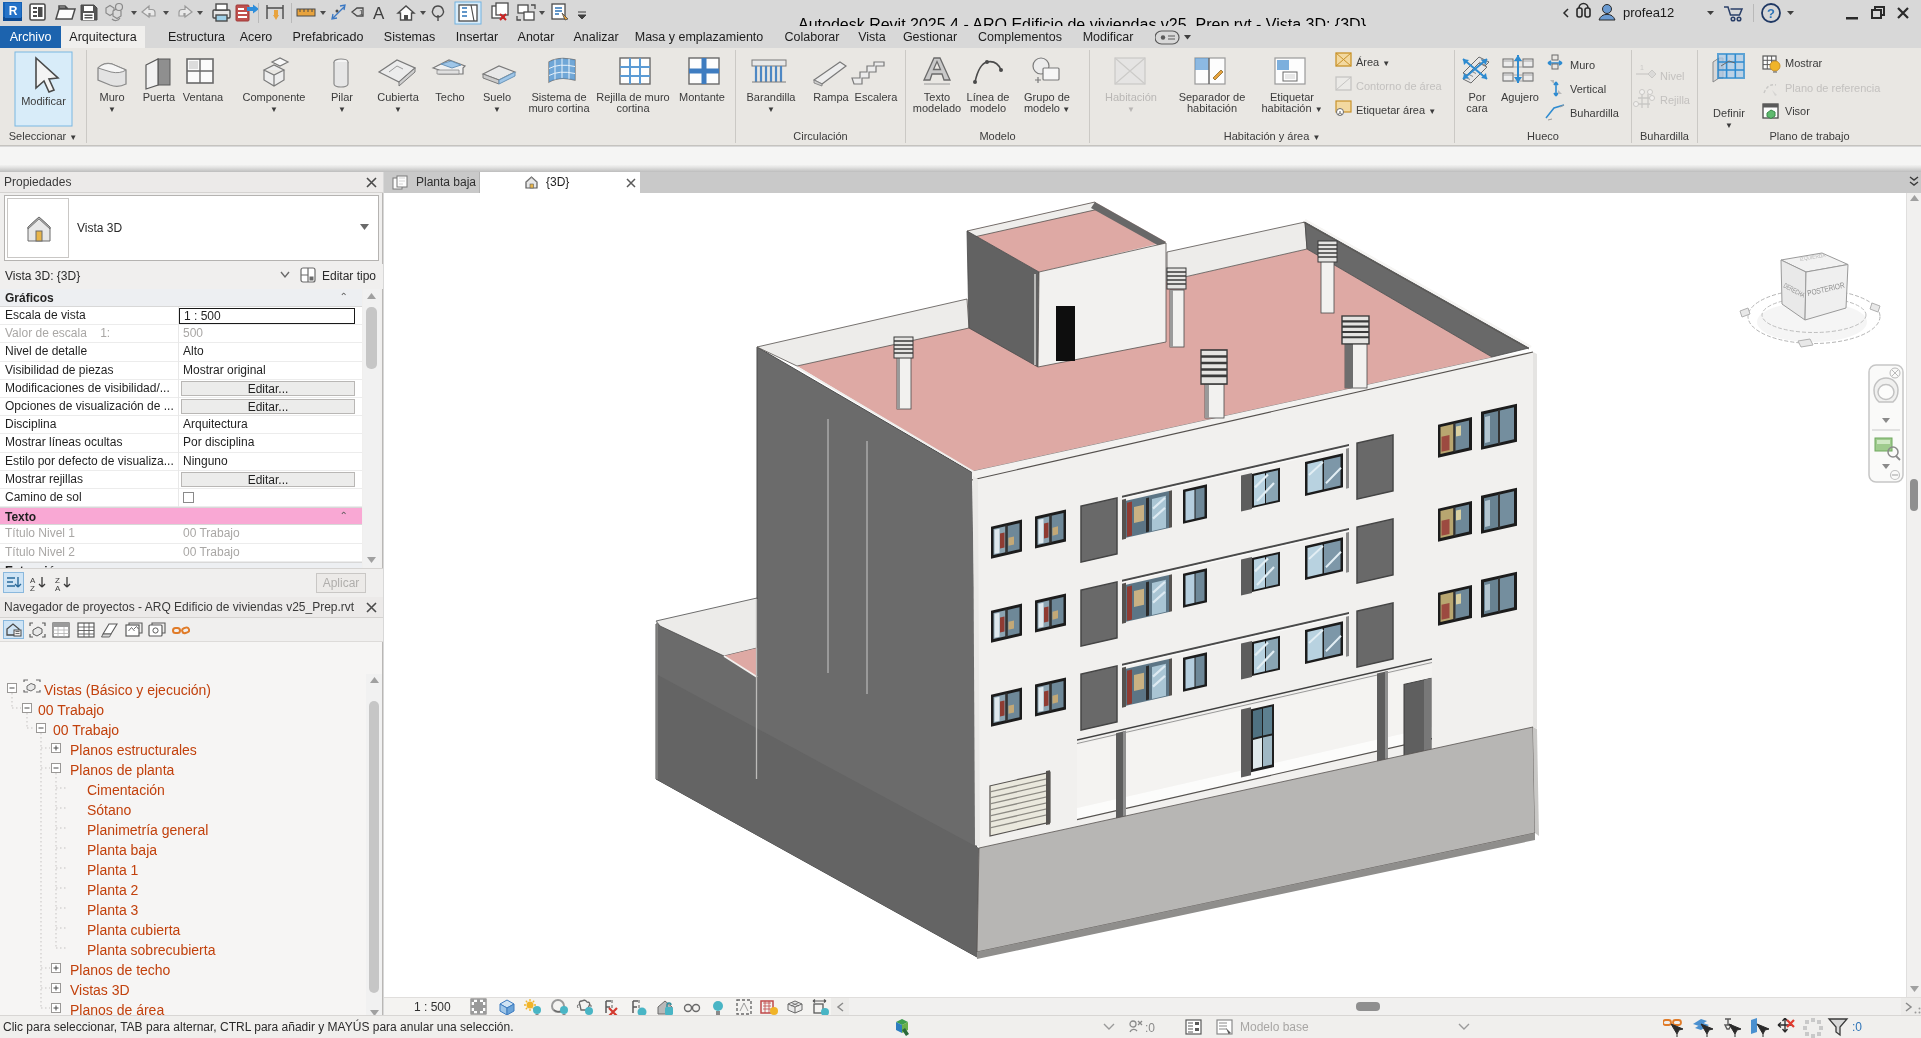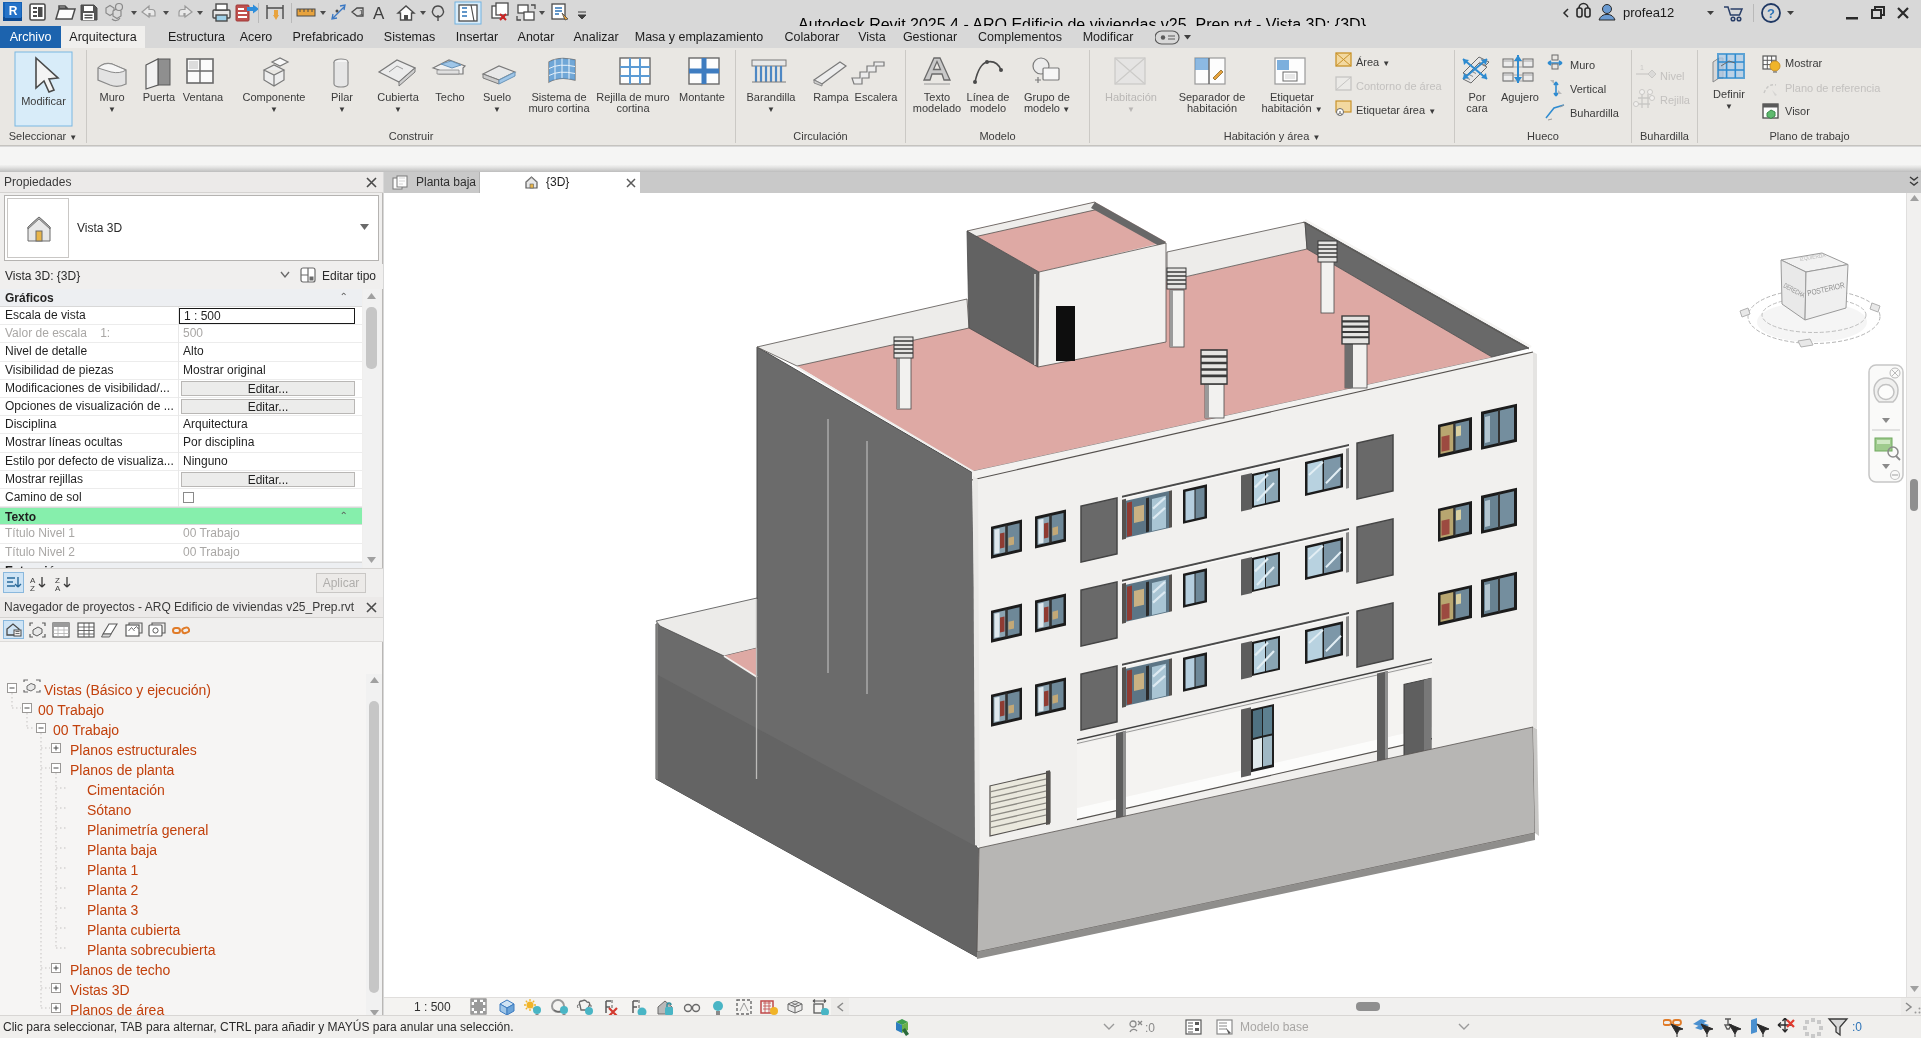--- a/index.html
+++ b/index.html
@@ -418,28 +418,27 @@
     <div class="rlabel" style="left:1356px;width:90px;top:9px;text-align:left;">Área <span class="caret">▼</span></div>
     <div class="rlabel" style="left:1356px;width:95px;top:33px;text-align:left;color:#c3c1bf;">Contorno  de área</div>
     <div class="rlabel" style="left:1356px;width:95px;top:57px;text-align:left;">Etiquetar  área  <span class="caret">▼</span></div>
     <div class="rlabel" style="left:1450px;width:54px;top:44px;">Por<br>cara</div>
     <div class="rlabel" style="left:1492px;width:56px;top:44px;">Agujero</div>
     <div class="rlabel" style="left:1570px;width:60px;top:12px;text-align:left;">Muro</div>
     <div class="rlabel" style="left:1570px;width:60px;top:36px;text-align:left;">Vertical</div>
     <div class="rlabel" style="left:1570px;width:70px;top:60px;text-align:left;">Buhardilla</div>
     <div class="rlabel" style="left:1660px;width:40px;top:23px;text-align:left;color:#c3c1bf;">Nivel</div>
     <div class="rlabel" style="left:1660px;width:40px;top:47px;text-align:left;color:#c3c1bf;">Rejilla</div>
-    <div class="rlabel" style="left:1699px;width:60px;top:41px;text-align:center;">Definir<br><span class="caret">▼</span></div>
+    <div class="rlabel" style="left:1699px;width:60px;top:60px;text-align:center;">Definir<br><span class="caret">▼</span></div>
     <div class="rlabel" style="left:1785px;width:60px;top:10px;text-align:left;">Mostrar</div>
     <div class="rlabel" style="left:1785px;width:120px;top:35px;text-align:left;color:#c3c1bf;">Plano de referencia</div>
     <div class="rlabel" style="left:1785px;width:60px;top:58px;text-align:left;">Visor</div>
   </div>
   <div class="panelrow">
     <div class="plabel" style="left:0px;width:86px;">Seleccionar <span class="caret">▼</span></div>
-    <div class="plabel" style="left:87px;width:648px;">Construir</div>
     <div class="plabel" style="left:736px;width:169px;">Circulación</div>
     <div class="plabel" style="left:906px;width:183px;">Modelo</div>
     <div class="plabel" style="left:1090px;width:364px;">Habitación y área <span class="caret">▼</span></div>
     <div class="plabel" style="left:1455px;width:176px;">Hueco</div>
     <div class="plabel" style="left:1632px;width:65px;">Buhardilla</div>
     <div class="plabel" style="left:1698px;width:223px;">Plano de trabajo</div>
   </div>
   <div id="gap"></div>
   <div id="canvas"></div>
   <svg class="abs" style="left:384px;top:193px" width="1537" height="804" viewBox="384 193 1537 804">
@@ -776,21 +775,21 @@
           <span class="pv">Ninguno</span>
         </div>
       <div class="prow" style="top:181.8px">
           <span class="pl">Mostrar rejillas</span>
           <div class="ebtn">Editar...</div>
         </div>
       <div class="prow" style="top:200px">
           <span class="pl">Camino de sol</span>
           <div class="abs" style="left:183px;top:3px;width:11px;height:11px;border:1px solid #8a8a8a;background:#fff;"></div>
         </div>
-      <div class="abs" style="left:0;top:218.2px;width:362px;height:18px;background:#86efac;border-bottom:1px solid #d8d8d8;border-top:1px solid #d8d8d8;">
+      <div class="abs" style="left:0;top:218.2px;width:362px;height:18px;background:#f9a8d4;border-bottom:1px solid #d8d8d8;border-top:1px solid #d8d8d8;">
           <b style="position:absolute;left:5px;top:2px">Texto</b>
           <span style="position:absolute;right:14px;top:2px;color:#5a5a5a;font-size:10px">⌃</span>
         </div>
       <div class="prow" style="top:236.4px">
           <span class="pl" style="color:#a9a7a5">Título Nivel 1</span>
           <span class="pv" style="color:#a9a7a5">00 Trabajo</span>
         </div>
       <div class="prow" style="top:254.6px">
           <span class="pl" style="color:#a9a7a5">Título Nivel 2</span>
           <span class="pv" style="color:#a9a7a5">00 Trabajo</span>

